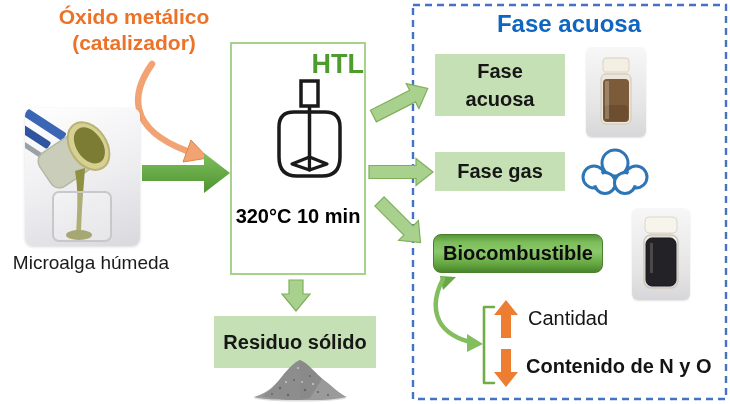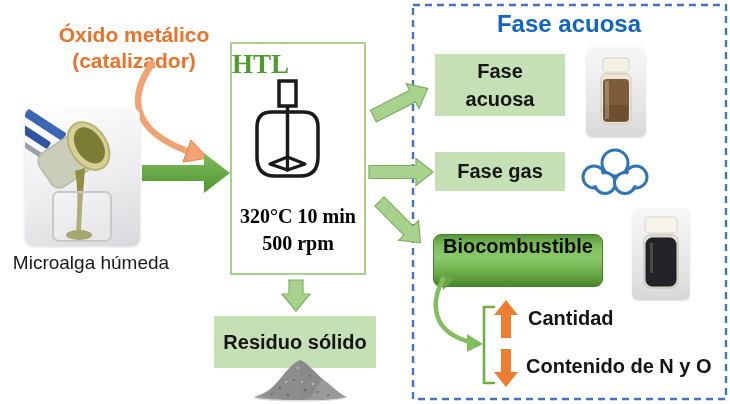--- a/index.html
+++ b/index.html
@@ -3,52 +3,52 @@
 <meta charset="utf-8">
 <style>
   html,body{margin:0;padding:0;background:#fff;}
   .canvas{
     position:relative;width:730px;height:404px;background:#ffffff;
     font-family:"Liberation Sans", sans-serif;overflow:hidden;color:#1a1a1a;
   }
   .abs{position:absolute;}
   
   .catalyst{left:28px;top:4px;width:212px;text-align:center;
-    color:#ED7228;font-weight:bold;font-size:21px;line-height:26px;margin-top:18px;}
+    color:#ED7228;font-weight:bold;font-size:21px;line-height:26px;}
   
   .photo1{left:25px;top:108px;width:115px;height:138px;border-radius:8px;overflow:hidden;
     background:linear-gradient(160deg,#ffffff 0%,#ededf0 55%,#d9d9dd 100%);
     box-shadow:0 1px 3px rgba(0,0,0,0.15);}
   .inputLabel{left:0px;top:252px;width:182px;text-align:center;font-size:19px;color:#1a1a1a;}
   
   .htlBox{left:230px;top:42px;width:136px;height:233px;border:2px solid #A9D18E;background:#fff;
-    box-sizing:border-box;display:flex;flex-direction:column;align-items:flex-start;font-family:Liberation Serif, serif;}
+    box-sizing:border-box;display:flex;flex-direction:column;align-items:flex-end;}
   .htlTitle{color:#4E9C2E;font-weight:bold;font-size:27px;line-height:30px;margin-top:5px;}
   .conds{width:100%;text-align:center;font-weight:bold;font-size:20px;line-height:27px;color:#000000;margin-top:2px;}
   
   .gbox{background:#C5E0B4;display:flex;flex-direction:column;align-items:center;justify-content:center;
     font-weight:bold;font-size:20px;color:#161616;text-align:center;box-sizing:border-box;}
   .residuo{left:214px;top:316px;width:162px;height:52px;}
   .acuosa{left:435px;top:54px;width:130px;height:62px;line-height:28px;}
   .gas{left:435px;top:152px;width:130px;height:39px;}
   
   .liqTitle{left:413px;top:10px;width:312px;text-align:center;color:#1065C0;font-weight:bold;font-size:24px;}
   
-  .biofuel{left:433px;top:234px;width:170px;height:53px;border-radius:8px;
+  .biofuel{left:433px;top:234px;width:170px;height:39px;border-radius:8px;
     border:1px solid #47802A;box-sizing:border-box;
     background:linear-gradient(180deg,#589539 0%,#7cbd59 20%,#8cc96c 45%,#65a741 78%,#4a842c 100%);
     background:linear-gradient(180deg,#589539 0%,#7cbd59 20%,#8cc96c 45%,#65a741 78%,#4a842c 100%);
-    display:flex;justify-content:center;font-weight:bold;font-size:20px;color:#0d0d0d;}
+    display:flex;align-items:center;justify-content:center;font-weight:bold;font-size:20px;color:#0d0d0d;}
   
   .photoJar{border-radius:6px;overflow:hidden;background:linear-gradient(180deg,#f7f7f7 0%,#e4e4e5 70%,#d7d7d9 100%);
     box-shadow:0 1px 2px rgba(0,0,0,0.12);}
   .jar1{left:586px;top:47px;width:60px;height:90px;}
   .jar2{left:632px;top:208px;width:58px;height:92px;}
   
-  .qty{left:528px;top:307px;font-weight:bold;font-size:20px;color:#141414;}
+  .qty{left:528px;top:307px;font-weight:normal;font-size:20px;color:#141414;}
   .cont{left:526px;top:355px;font-weight:bold;font-size:20px;color:#141414;}
   svg{display:block;}
 </style>
 </head>
 <body>
 
 <div class="canvas">
 
   <svg class="abs" style="left:411px;top:3px;" width="317" height="398" viewBox="0 0 317 398">
     <rect x="2" y="2" width="313" height="394" fill="none" stroke="#4472C4" stroke-width="2.4" stroke-dasharray="7 5"></rect>
@@ -98,21 +98,20 @@
     <div class="htlTitle">HTL</div>
     <svg width="110" height="122" viewBox="0 0 110 122">
       <path d="M25,48 Q25,33 40,33 L71,33 Q86,33 86,48 L86,78 Q86,97 68,97 L43,97 Q25,97 25,78 Z" fill="#ffffff" stroke="#1a1a1a" stroke-width="3.5" stroke-linejoin="round"></path>
       <line x1="55.5" y1="26" x2="55.5" y2="90" stroke="#1a1a1a" stroke-width="3.5"></line>
       <polygon points="55.5,78 38,85 55.5,91" fill="#ffffff" stroke="#1a1a1a" stroke-width="3.2" stroke-linejoin="round"></polygon>
       <polygon points="55.5,78 73,85 55.5,91" fill="#ffffff" stroke="#1a1a1a" stroke-width="3.2" stroke-linejoin="round"></polygon>
       <rect x="47" y="2" width="17" height="25" fill="#ffffff" stroke="#1a1a1a" stroke-width="3.5"></rect>
     </svg>
     <div class="conds">
       <div>320°C 10 min</div>
-      <div>500 rpm</div>
     </div>
   </div>
 
   <svg class="abs" style="left:369px;top:79px;" width="64" height="46" viewBox="0 0 64 46">
     <polygon points="1,16.5 45,16.5 45,9 62,23 45,37 45,29.5 1,29.5" fill="#A9D18E" stroke="#7FAF5B" stroke-width="1.2" transform="rotate(-27 32 23)"></polygon>
   </svg>
   <svg class="abs" style="left:368px;top:157px;" width="66" height="30" viewBox="0 0 66 30">
     <polygon points="1,8.5 48,8.5 48,1.5 65,15 48,28.5 48,21.5 1,21.5" fill="#A9D18E" stroke="#7FAF5B" stroke-width="1.2"></polygon>
   </svg>
   <svg class="abs" style="left:369px;top:191px;" width="62" height="62" viewBox="0 0 62 62">

